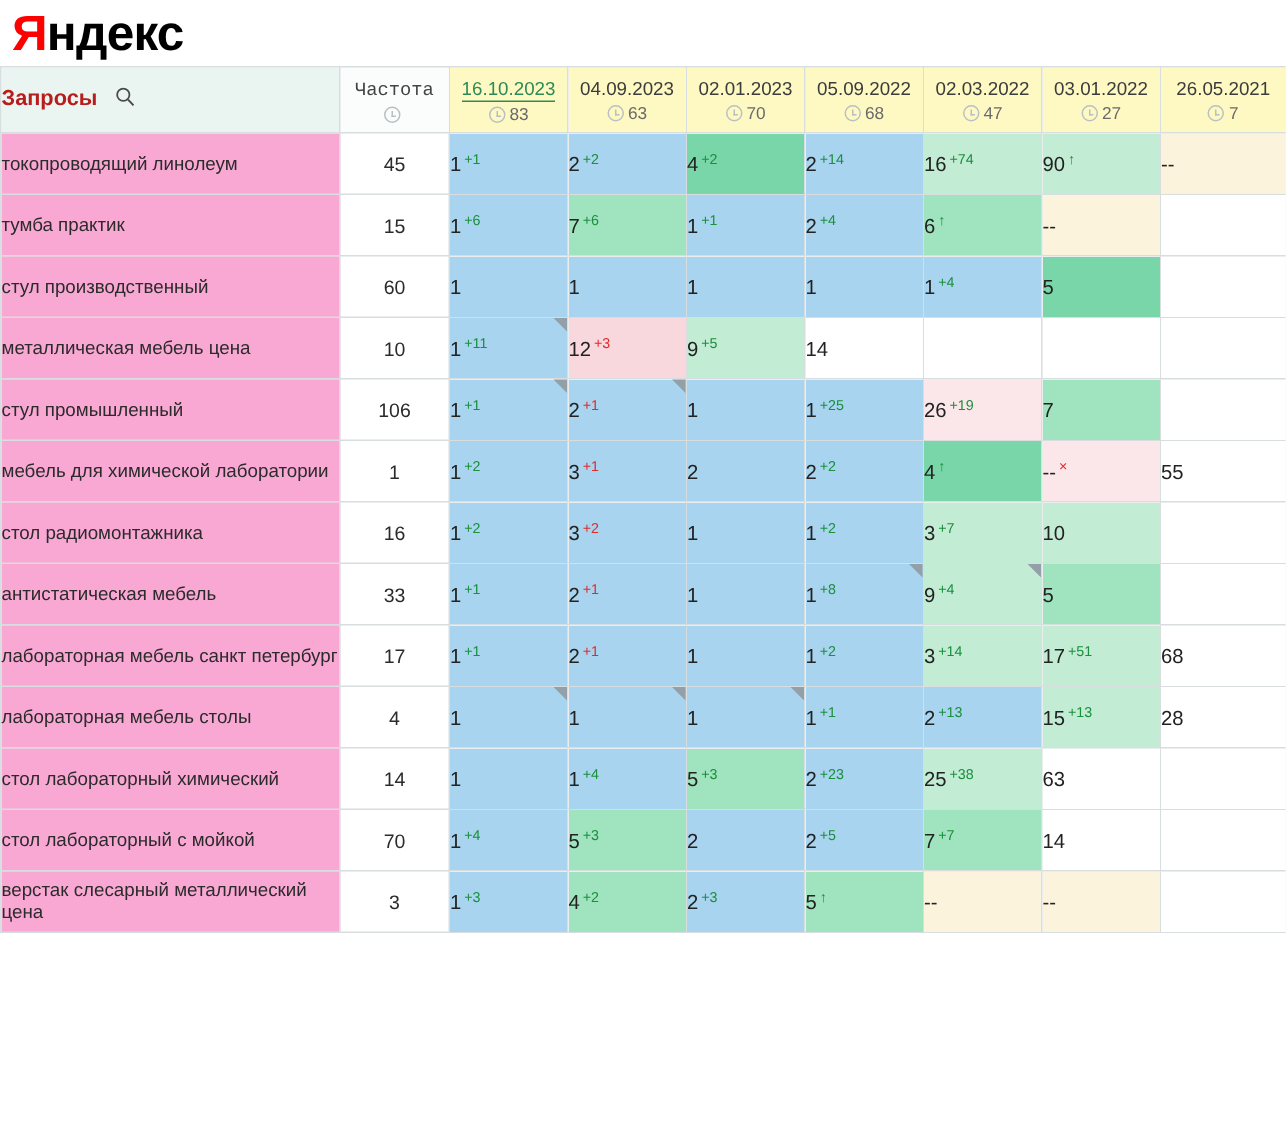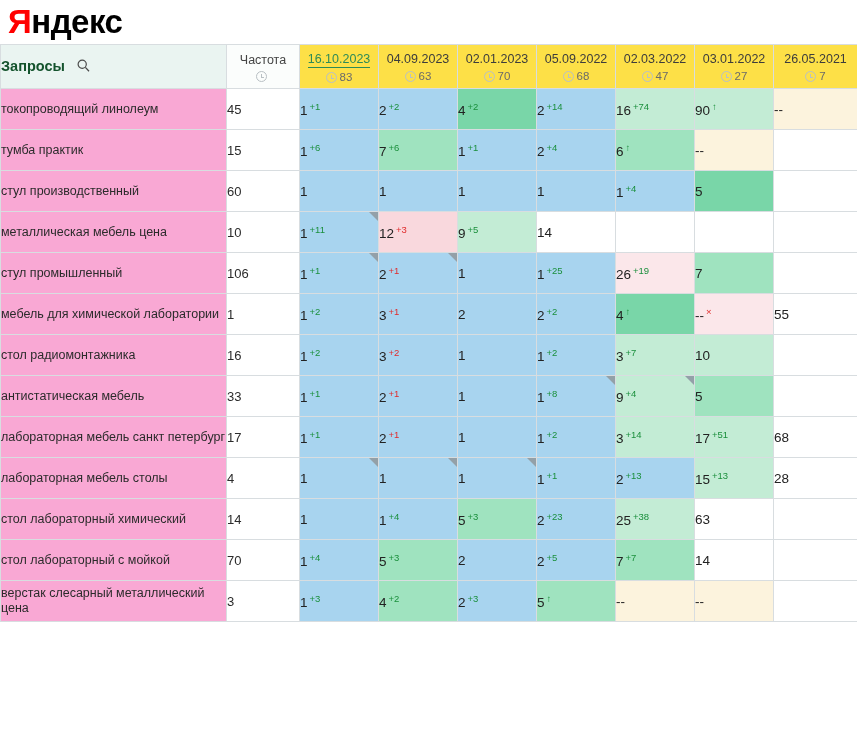--- a/index.html
+++ b/index.html
@@ -45,40 +45,40 @@
     background: #ffffff;
     height: 44px;
     font-weight: normal;
     position: relative;
   }
   th.h-queries {
     text-align: left;
     padding-left: 14px;
     font-size: 14.5px;
     font-weight: bold;
-    color: #14532d;
+    color: #b91c1c;
     background: #eaf4f1;
   }
   th.h-queries .magnifier {
     display: inline-block;
     margin-left: 8px;
     vertical-align: middle;
   }
   th.h-freq {
     font-size: 12.5px;
     color: #444;
     text-align: center;
     background: #fbfdfc;
   }
-  th.h-freq .freqlabel { display:block; line-height: 14px; margin-top: 2px;}
+  th.h-freq .freqlabel { display:block; line-height: 14px; margin-top: 2px; font-family: Liberation Mono, monospace;}
   th.h-freq .clockwrap { display:block; line-height: 14px; margin-top: 2px;}
   th.h-date {
     font-size: 12.5px;
     color: #3c3c3c;
-    background: #fde047;
+    background: #fef9c3;
   }
   th.h-date .dlabel { display:block; line-height: 15px; padding-top: 3px;}
   th.h-date .dlabel.current { color:#2e8b57; border-bottom:1px solid #2e8b57; display:inline-block; }
   th.h-date .dsub { display:block; line-height:15px; padding-top:2px; font-size:11.5px; color:#6a6a6a;}
   .clock {
     display:inline-block;
     width:11px; height:11px;
     border:1px solid #b9c0c4;
     border-radius:50%;
     position:relative;
@@ -91,20 +91,21 @@
   
   td.q {
     text-align: left;
     padding: 6px 10px 6px 14px;
     font-size: 12.5px;
     color: #2b2b2b;
     line-height: 15px;
     background: #f9a8d4;
   }
   td.freq {
+    text-align: center;
     font-size: 13px;
     color: #2b2b2b;
     background: #ffffff;
   }
   td.cell {
     text-align: left;
     padding-left: 10px;
     font-size: 13.5px;
     color: #222;
     position: relative;

